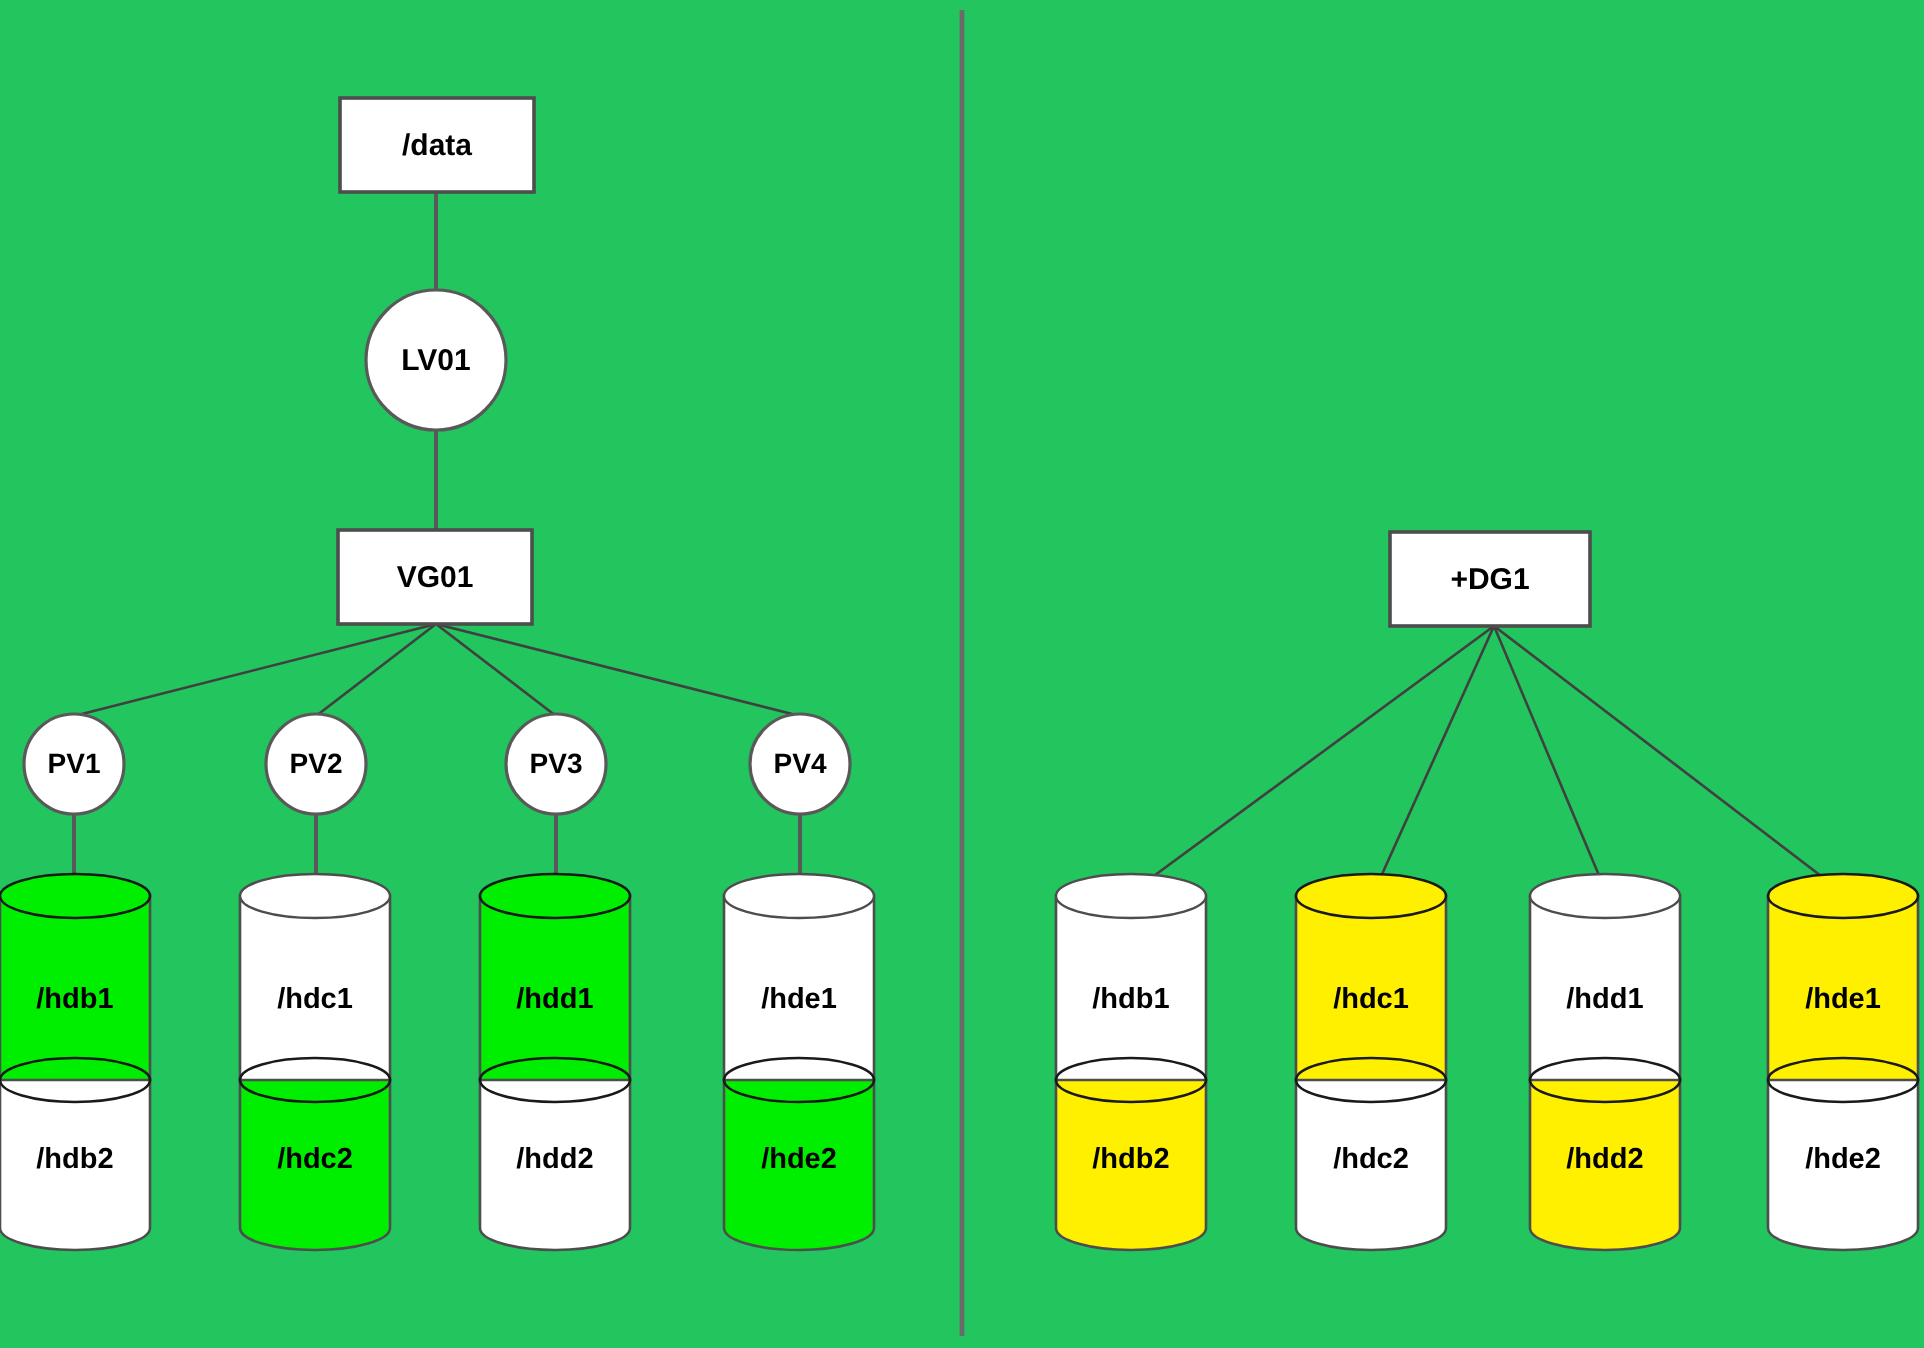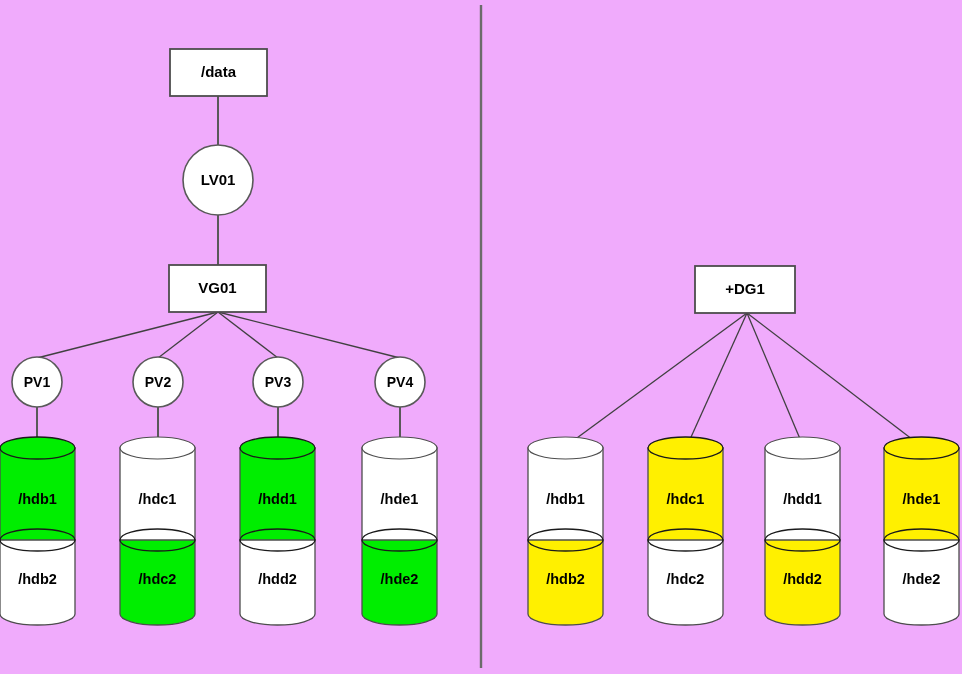--- a/index.html
+++ b/index.html
@@ -10,21 +10,21 @@
   body {
     width: 962px;
     height: 674px;
     overflow: hidden;
     font-family: "Liberation Sans", sans-serif;
   }
   #diagram-root {
     position: relative;
     width: 962px;
     height: 674px;
-    background: #f0abfc;
+    background: #22c55e;
   }
   svg#diagram {
     display: block;
     width: 962px;
     height: 674px;
   }
   .node-shape {
     fill: #ffffff;
     stroke: #595959;
     stroke-width: 1.6;

